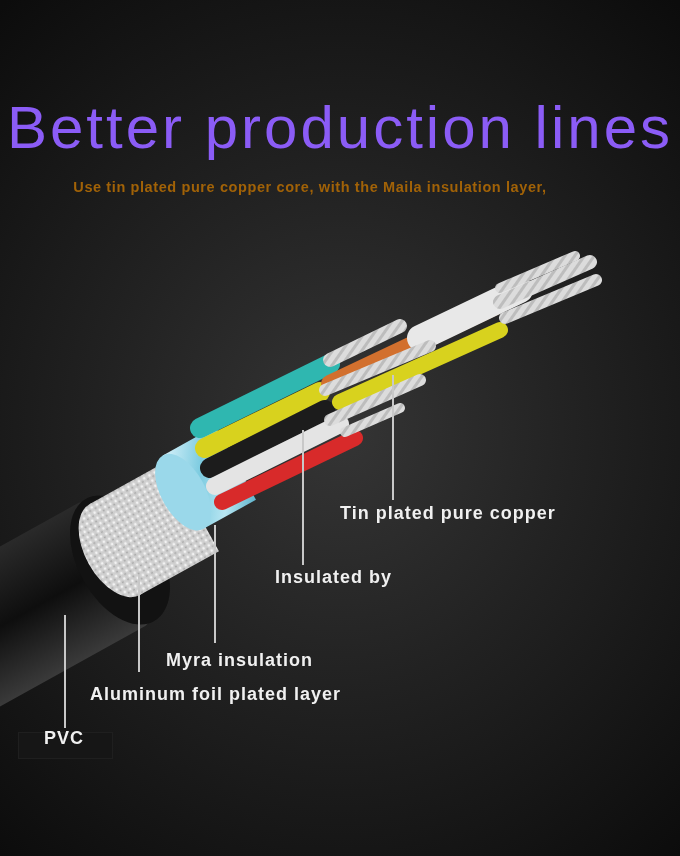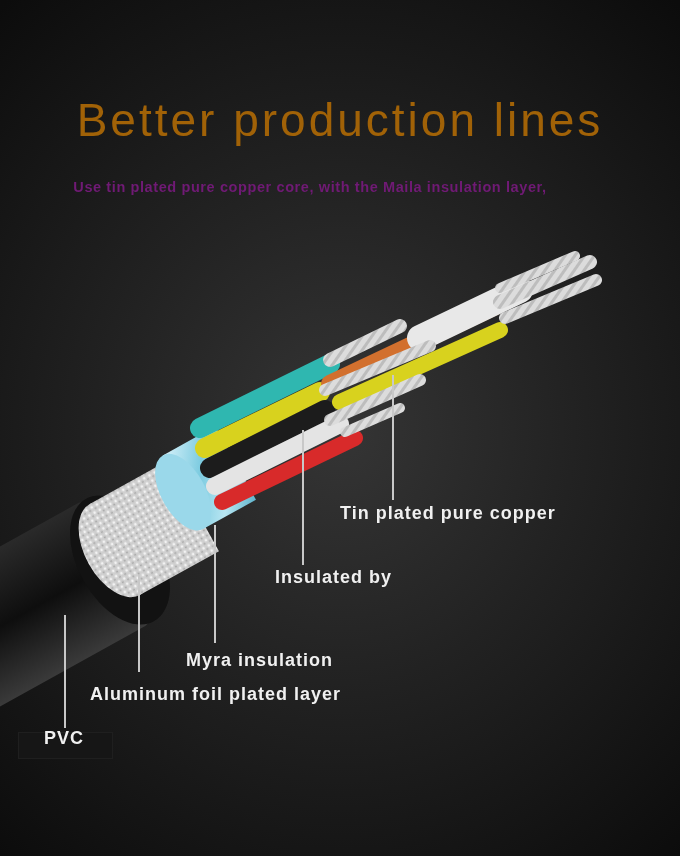--- a/index.html
+++ b/index.html
@@ -5,28 +5,28 @@
     * { margin: 0; padding: 0; box-sizing: border-box; }
     html, body { width: 680px; height: 856px; overflow: hidden; }
     body {
       background: radial-gradient(ellipse 520px 560px at 340px 430px, #353535 0%, #222 45%, #0c0c0c 100%);
       font-family: "Liberation Sans", sans-serif;
       color: #fff;
       position: relative;
     }
     .title {
       position: absolute; left: 0; top: 93px; width: 680px;
-      text-align: center; font-size: 46px; letter-spacing: 3px;
+      text-align: center; font-size: 60px; letter-spacing: 3px;
       font-family: "Liberation Sans", sans-serif; font-weight: normal;
-      color: #a16207;
+      color: #8b5cf6;
     }
     .subtitle {
       position: absolute; left: 0; top: 174px; width: 620px;
       text-align: center; font-size: 14.5px; line-height: 26px;
-      font-weight: bold; color: #701a75; letter-spacing: 0.6px;
+      font-weight: bold; color: #a16207; letter-spacing: 0.6px;
     }
     .illustration { position: absolute; left: 0; top: 0; width: 680px; height: 856px; }
     .label {
       position: absolute; font-size: 18px; font-weight: bold;
       color: #f0f0f0; letter-spacing: 1px; white-space: nowrap;
     }
     .leader { position: absolute; width: 1.5px; background: #c8c8c8; }
     .pvc-box {
       position: absolute; left: 18px; top: 732px; width: 95px; height: 27px;
       background: #161616; border: 1px solid #1f1f1f;
@@ -102,16 +102,16 @@
 </svg>
 
 <div class="leader" style="left:392px; top:375px; height:125px;"></div>
 <div class="leader" style="left:302px; top:430px; height:135px;"></div>
 <div class="leader" style="left:214px; top:525px; height:118px;"></div>
 <div class="leader" style="left:138px; top:575px; height:97px;"></div>
 <div class="leader" style="left:64px; top:615px; height:113px;"></div>
 
 <div class="label" style="left:340px; top:503px;text-align:right;">Tin plated pure copper</div>
 <div class="label" style="left:251px; top:567px;margin-left:24px;">Insulated by</div>
-<div class="label" style="left:166px; top:650px;margin-left:20px;">Myra insulation</div>
+<div class="label" style="left:166px; top:650px;">Myra insulation</div>
 <div class="label" style="left:90px; top:684px;">Aluminum foil plated layer</div>
 <div class="pvc-box"></div>
 <div class="label" style="left:44px; top:728px;">PVC</div>
 
 </body></html>

